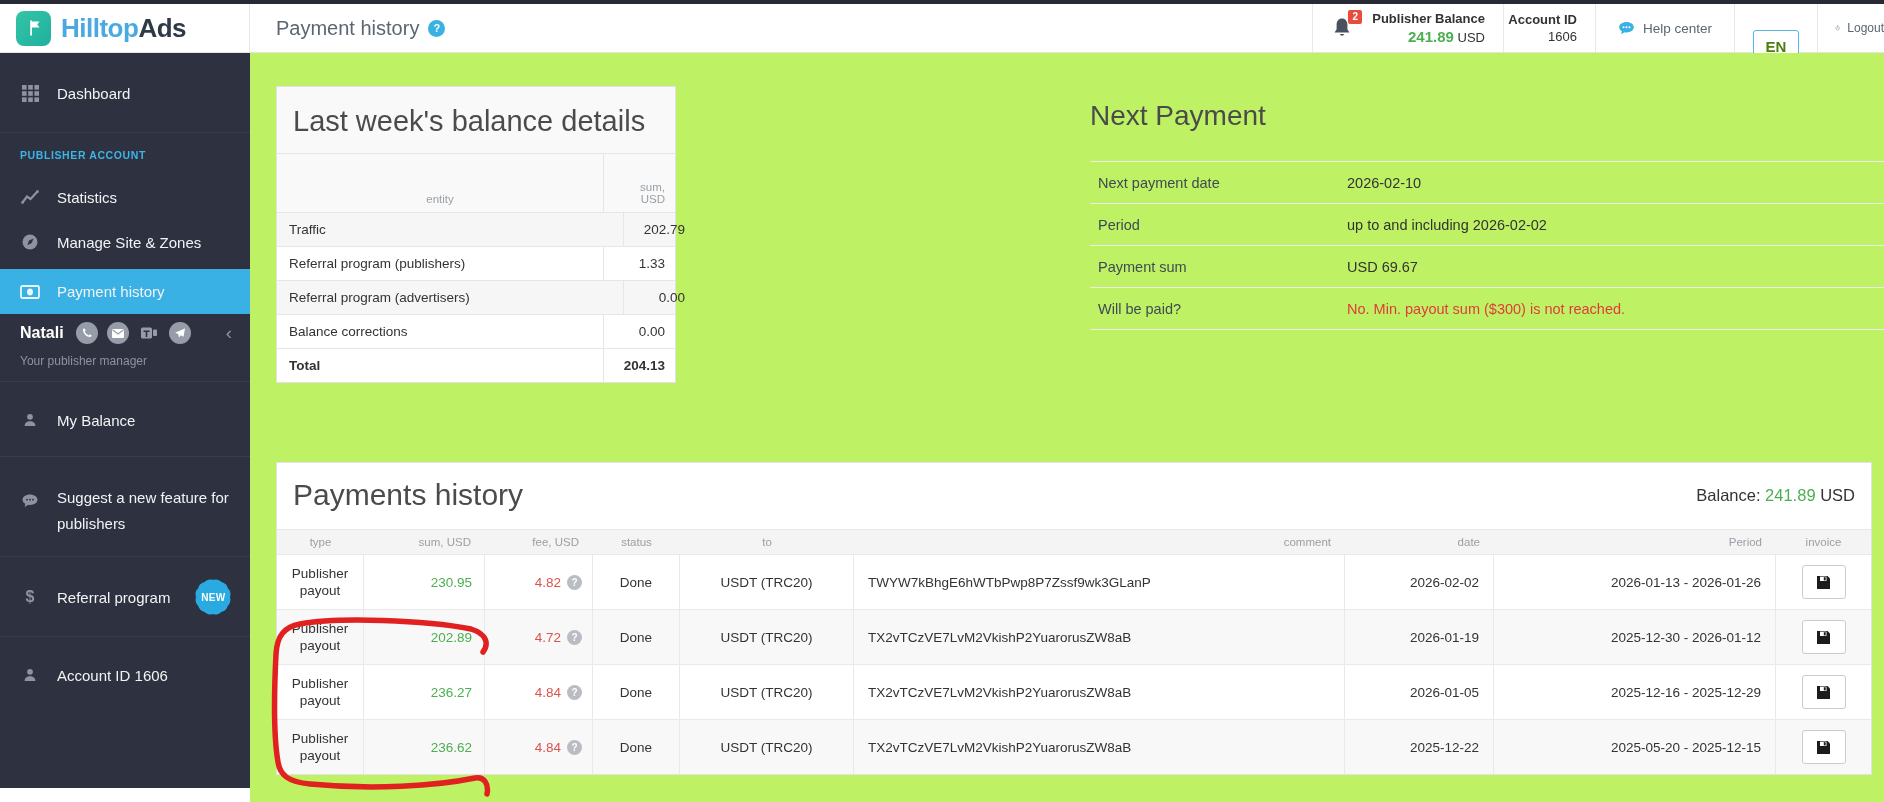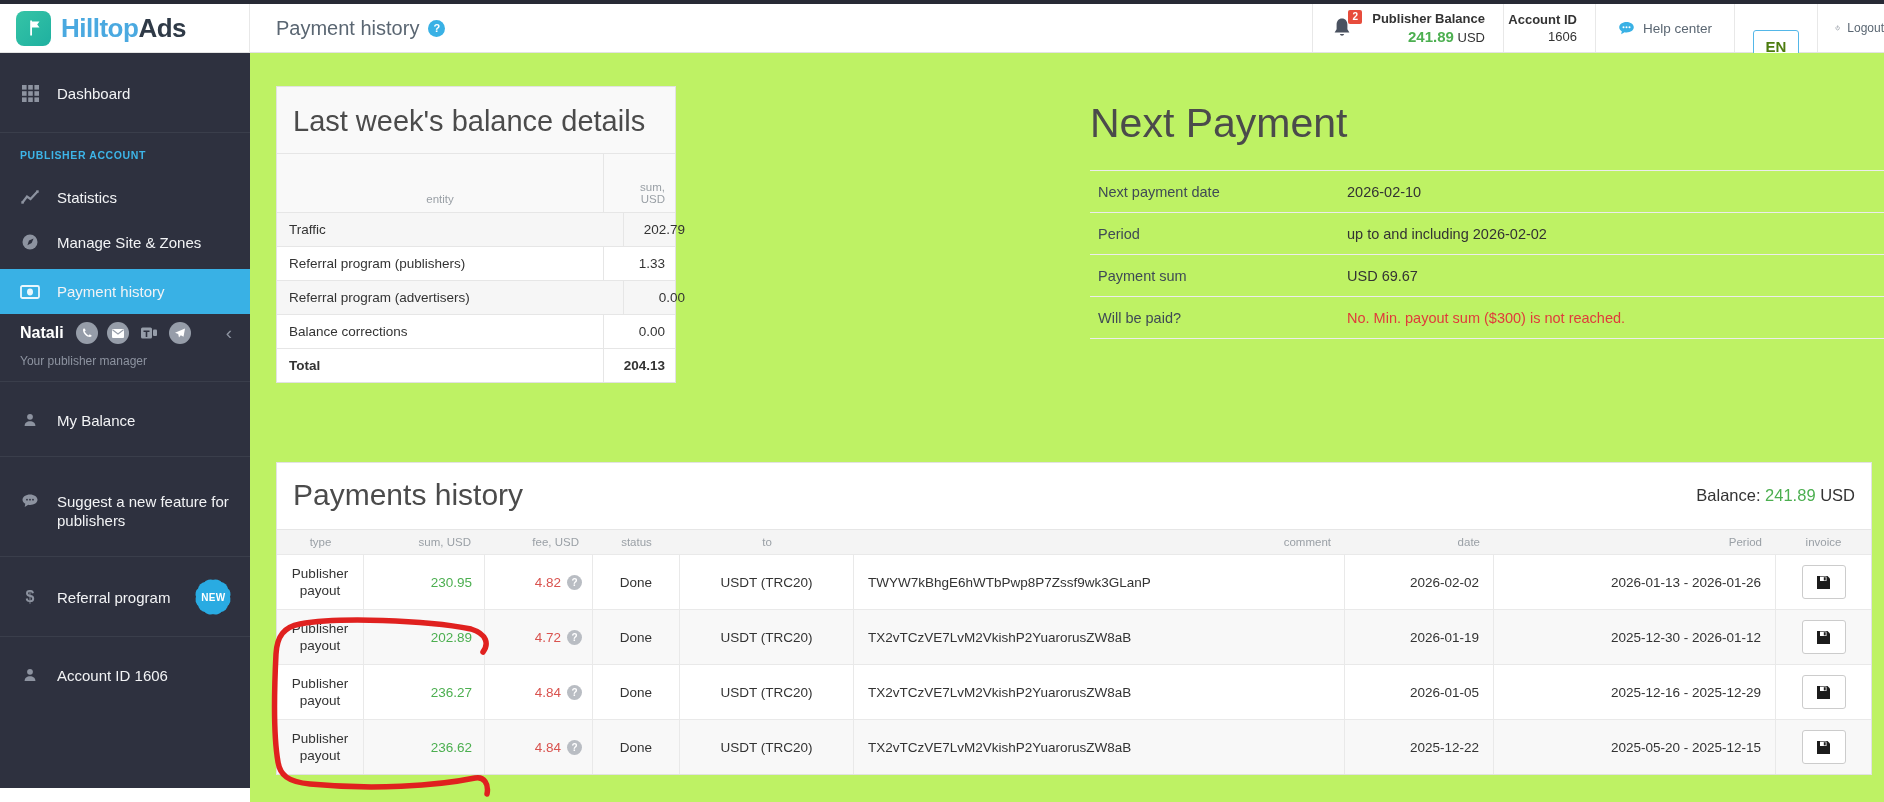--- a/index.html
+++ b/index.html
@@ -59,21 +59,21 @@
   .mg-row { display:flex; align-items:center; gap:9px; }
   .mg-name { color:#fff; font-weight:bold; font-size:16px; margin-right:3px; }
   .mg-ic { width:22px; height:22px; border-radius:50%; background:#969da9; display:flex;
            align-items:center; justify-content:center; cursor:pointer; flex-shrink:0; }
   .mg-ic.flat { background:transparent; }
   .mg-chevron { margin-left:auto; color:#8d93a0; font-size:19px; cursor:pointer; padding-right:4px; }
   .mg-chevron::after { content:"‹"; }
   .mg-sub { color:#8d93a0; font-size:12px; margin-top:10px; }
   .pos-myaccount { top:342px; }
   .pos-suggest { top:410px; height:76px; }
-  .pos-suggest .ni-label { width:180px; line-height:19px;margin-top:20px; }
+  .pos-suggest .ni-label { width:180px; line-height:26px;margin-top:20px; }
   .pos-referral { top:519px; }
   .pos-accountid { top:597px; }
   .new-badge { position:relative; width:34px; height:34px; margin-left:9px; flex-shrink:0; }
   .seal { position:absolute; inset:2px; background:#29abe2; border-radius:8px; }
   .seal.r30 { transform:rotate(30deg); } .seal.r60 { transform:rotate(60deg); }
   .nb-label { position:absolute; inset:0; display:flex; align-items:center; justify-content:center;
               color:#fff; font-size:10px; font-weight:bold; z-index:1; letter-spacing:0.3px; }
 
   
   .main { position:absolute; left:250px; top:53px; width:1634px; height:749px; background:#bef264; }
@@ -91,21 +91,21 @@
   .bp-hcell.h-sum span { display:inline-block; width:32px; text-align:right; }
   .bp-row { height:34px; border-top:1px solid #e6e6e6; background:#fff; font-size:13.5px; }
   .bp-row.alt { background:#f6f6f6;gap:20px; }
   .bp-cell { display:flex; align-items:center; }
   .bp-cell.c-entity { padding-left:12px; }
   .bp-cell.c-sum { justify-content:flex-end; padding-right:10px; border-left:1px solid #e6e6e6; }
   .bp-row.total { font-weight:bold; }
 
   
   .next-payment { position:absolute; left:840px; top:47px; width:794px; }
-  .np-title { font-size:41px; font-weight:300; color:#4b4b4b; margin-bottom:23px; }
+  .np-title { font-size:28px; font-weight:300; color:#4b4b4b; margin-bottom:29px; }
   .np-table { border-top:1px solid #ececec; }
   .np-row { display:grid; grid-template-columns:257px 1fr; height:42px; align-items:center;
             border-bottom:1px solid #ececec; font-size:14.5px; }
   .np-label { padding-left:8px; color:#3f4a55; }
   .np-value { color:#333; }
   .np-value.red { color:#e03b3b; }
 
   
   .payments-panel { position:absolute; left:26px; top:409px; width:1596px;
                     border:1px solid #e2e2e2; background:#fff; }

